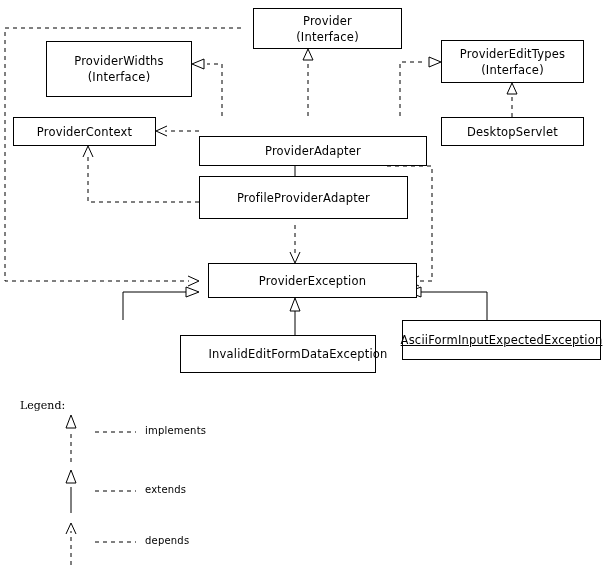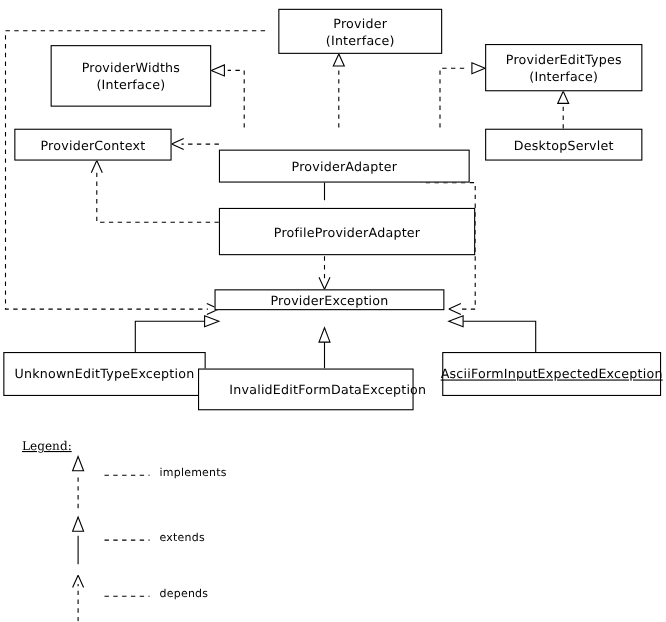--- a/index.html
+++ b/index.html
@@ -39,21 +39,20 @@
     z-index: 2;
   }
   .uml-class .cls-name { display: block; }
   .uml-class .cls-stereo { display: block; }
   .legend-title {
     position: absolute;
     color: #000000;
     font-family: "DejaVu Serif", "Liberation Serif", serif;
     font-size: 11px;
     z-index: 2;
-    text-decoration: underline;
   }
   .legend-label {
     position: absolute;
     color: #000000;
     font-size: 10px;
     letter-spacing: 0.2px;
     z-index: 2;
   }
 </style>
 </head>
@@ -165,31 +164,28 @@
   </div>
 
   <div class="uml-class" style="left:199px; top:116px; width:228px; height:30px;margin-top:20px;">
     <span class="cls-name">ProviderAdapter</span>
   </div>
 
   <div class="uml-class" style="left:441px; top:117px; width:143px; height:29px;">
     <span class="cls-name">DesktopServlet</span>
   </div>
 
-  <div class="uml-class" style="left:199px; top:189px; width:233px; height:43px;">
+  <div class="uml-class" style="left:199px; top:176px; width:209px; height:43px;">
     <span class="cls-name">ProfileProviderAdapter</span>
   </div>
 
-  <div class="uml-class" style="left:195px; top:263px; width:209px; height:19px;text-align:center;">
+  <div class="uml-class" style="left:208px; top:263px; width:209px; height:35px;text-align:center;">
     <span class="cls-name">ProviderException</span>
   </div>
 
-  <div class="uml-class" style="left:3px; top:320px; width:184px; height:40px;">
-    <span class="cls-name">UnknownEditTypeException</span>
-  </div>
 
   <div class="uml-class" style="left:180px; top:335px; width:196px; height:38px;padding-left:40px;">
     <span class="cls-name">InvalidEditFormDataException</span>
   </div>
 
   <div class="uml-class" style="left:402px; top:320px; width:199px; height:40px;text-decoration:underline;">
     <span class="cls-name">AsciiFormInputExpectedException</span>
   </div>
 
   <div class="legend-title" style="left:20px; top:399px;">Legend:</div>

